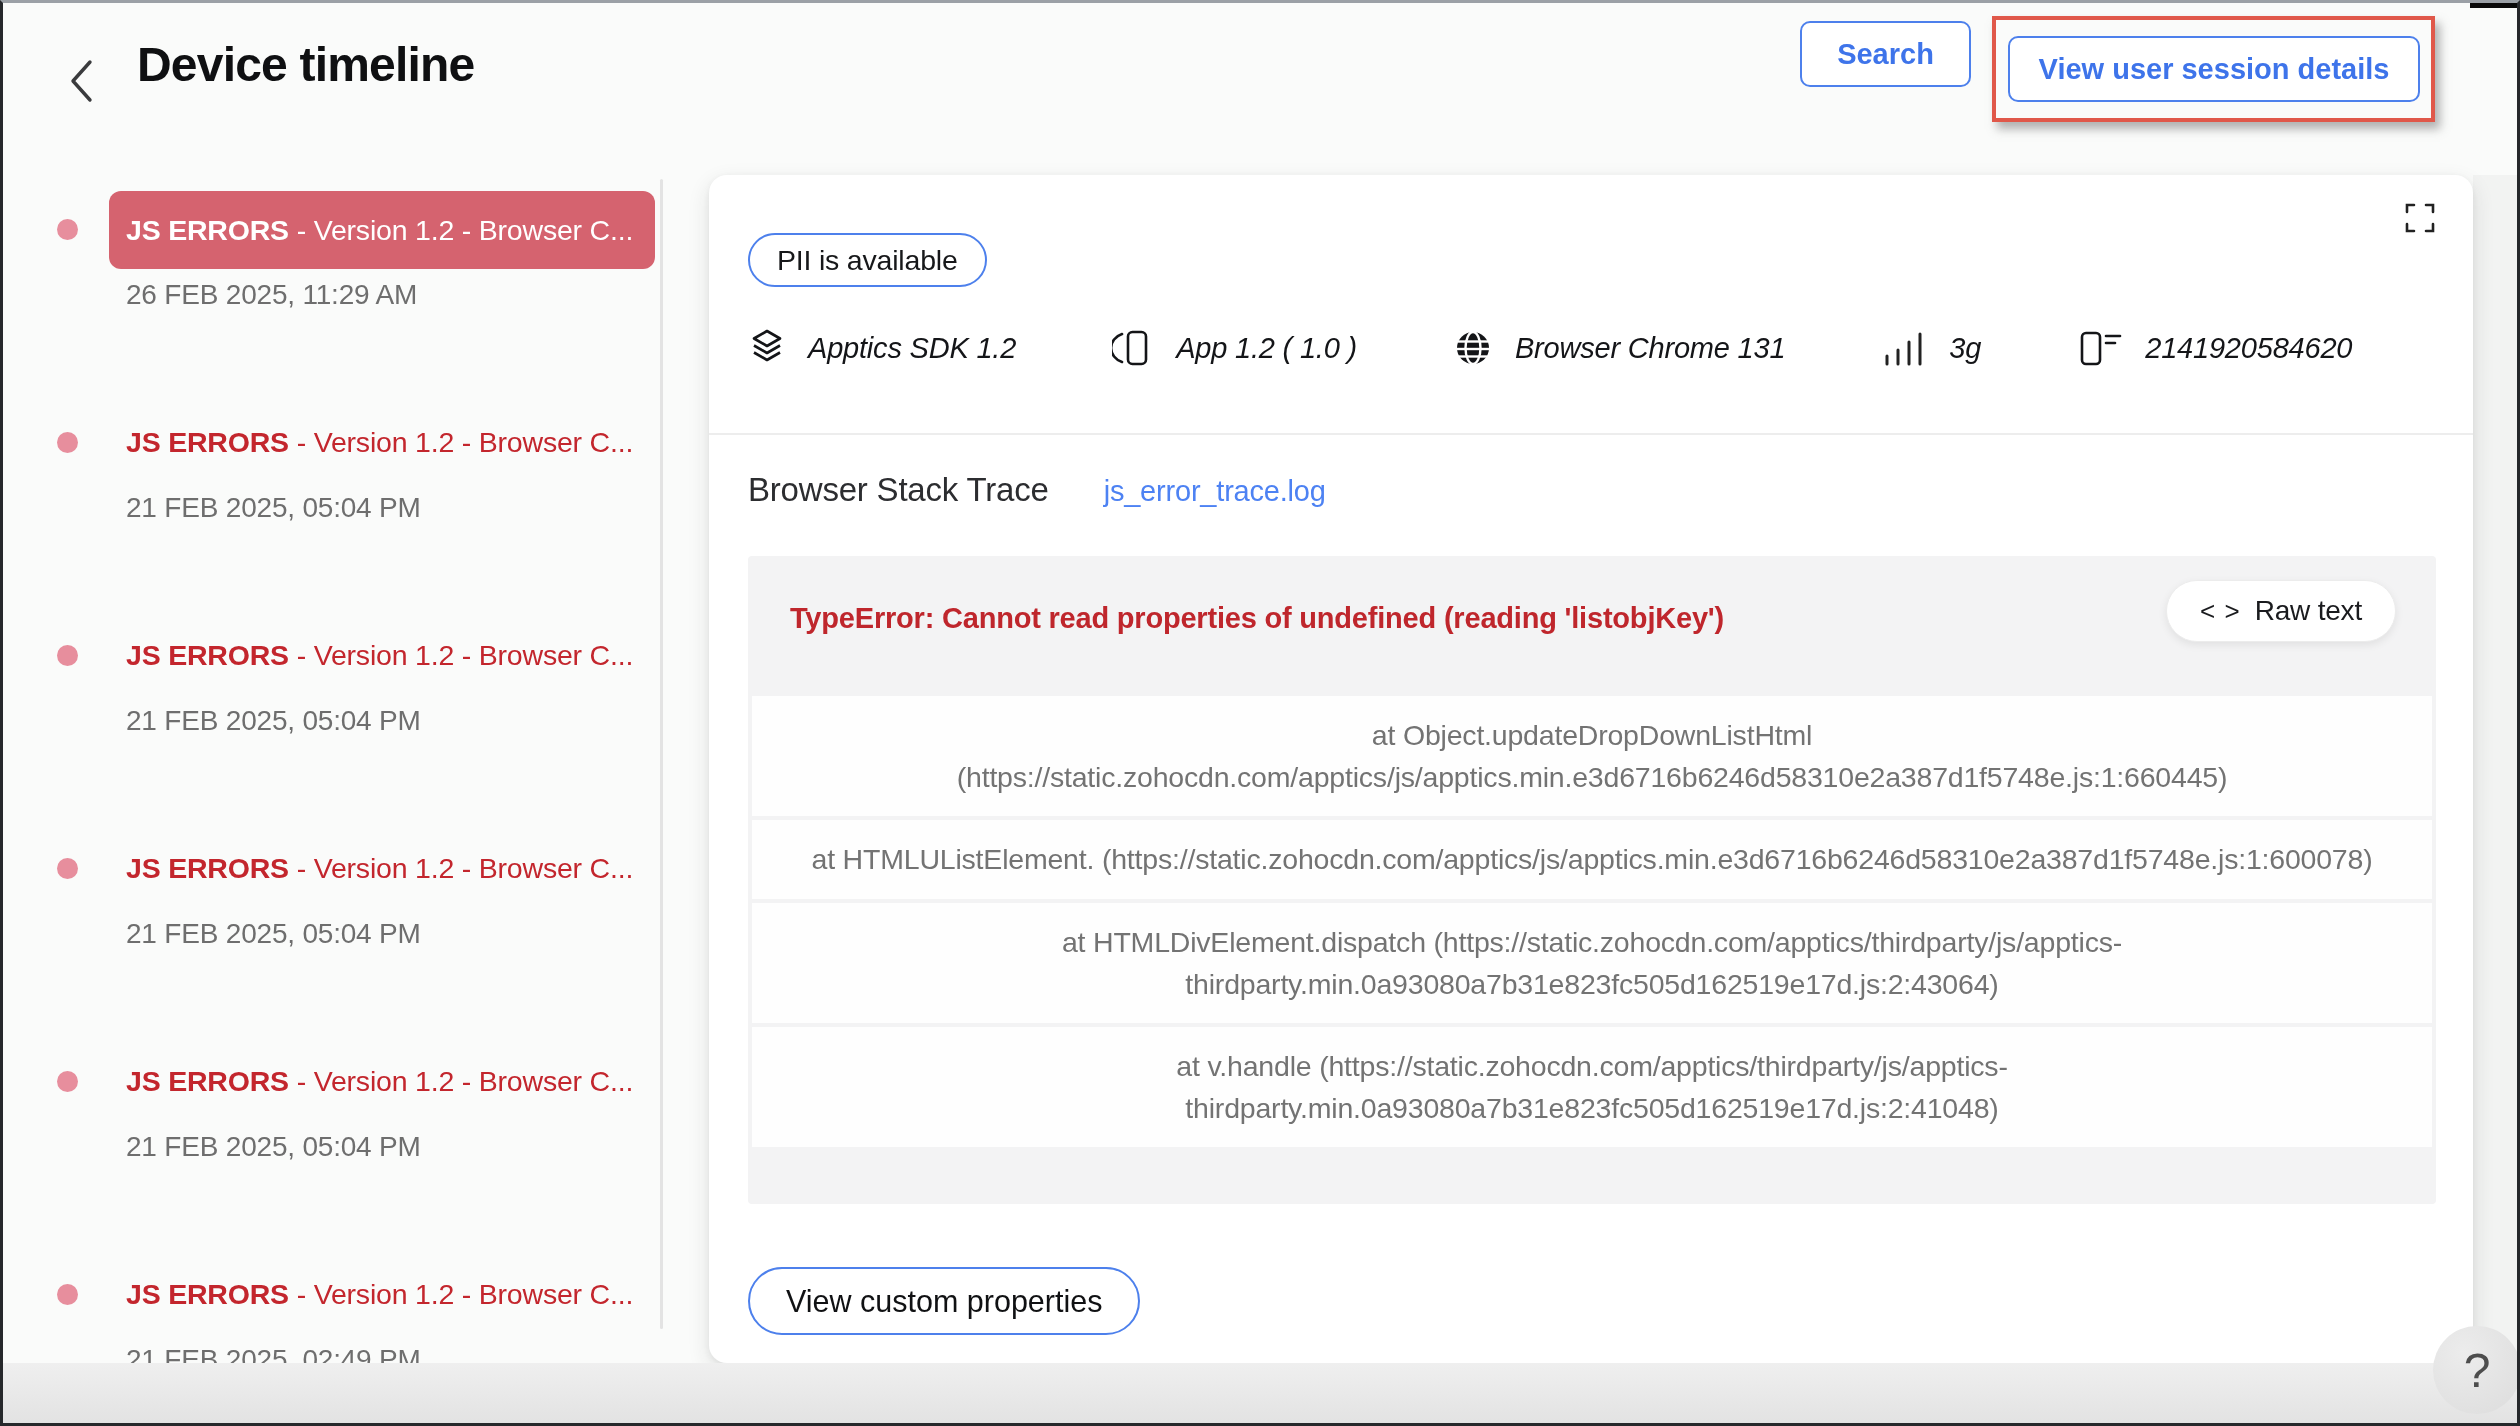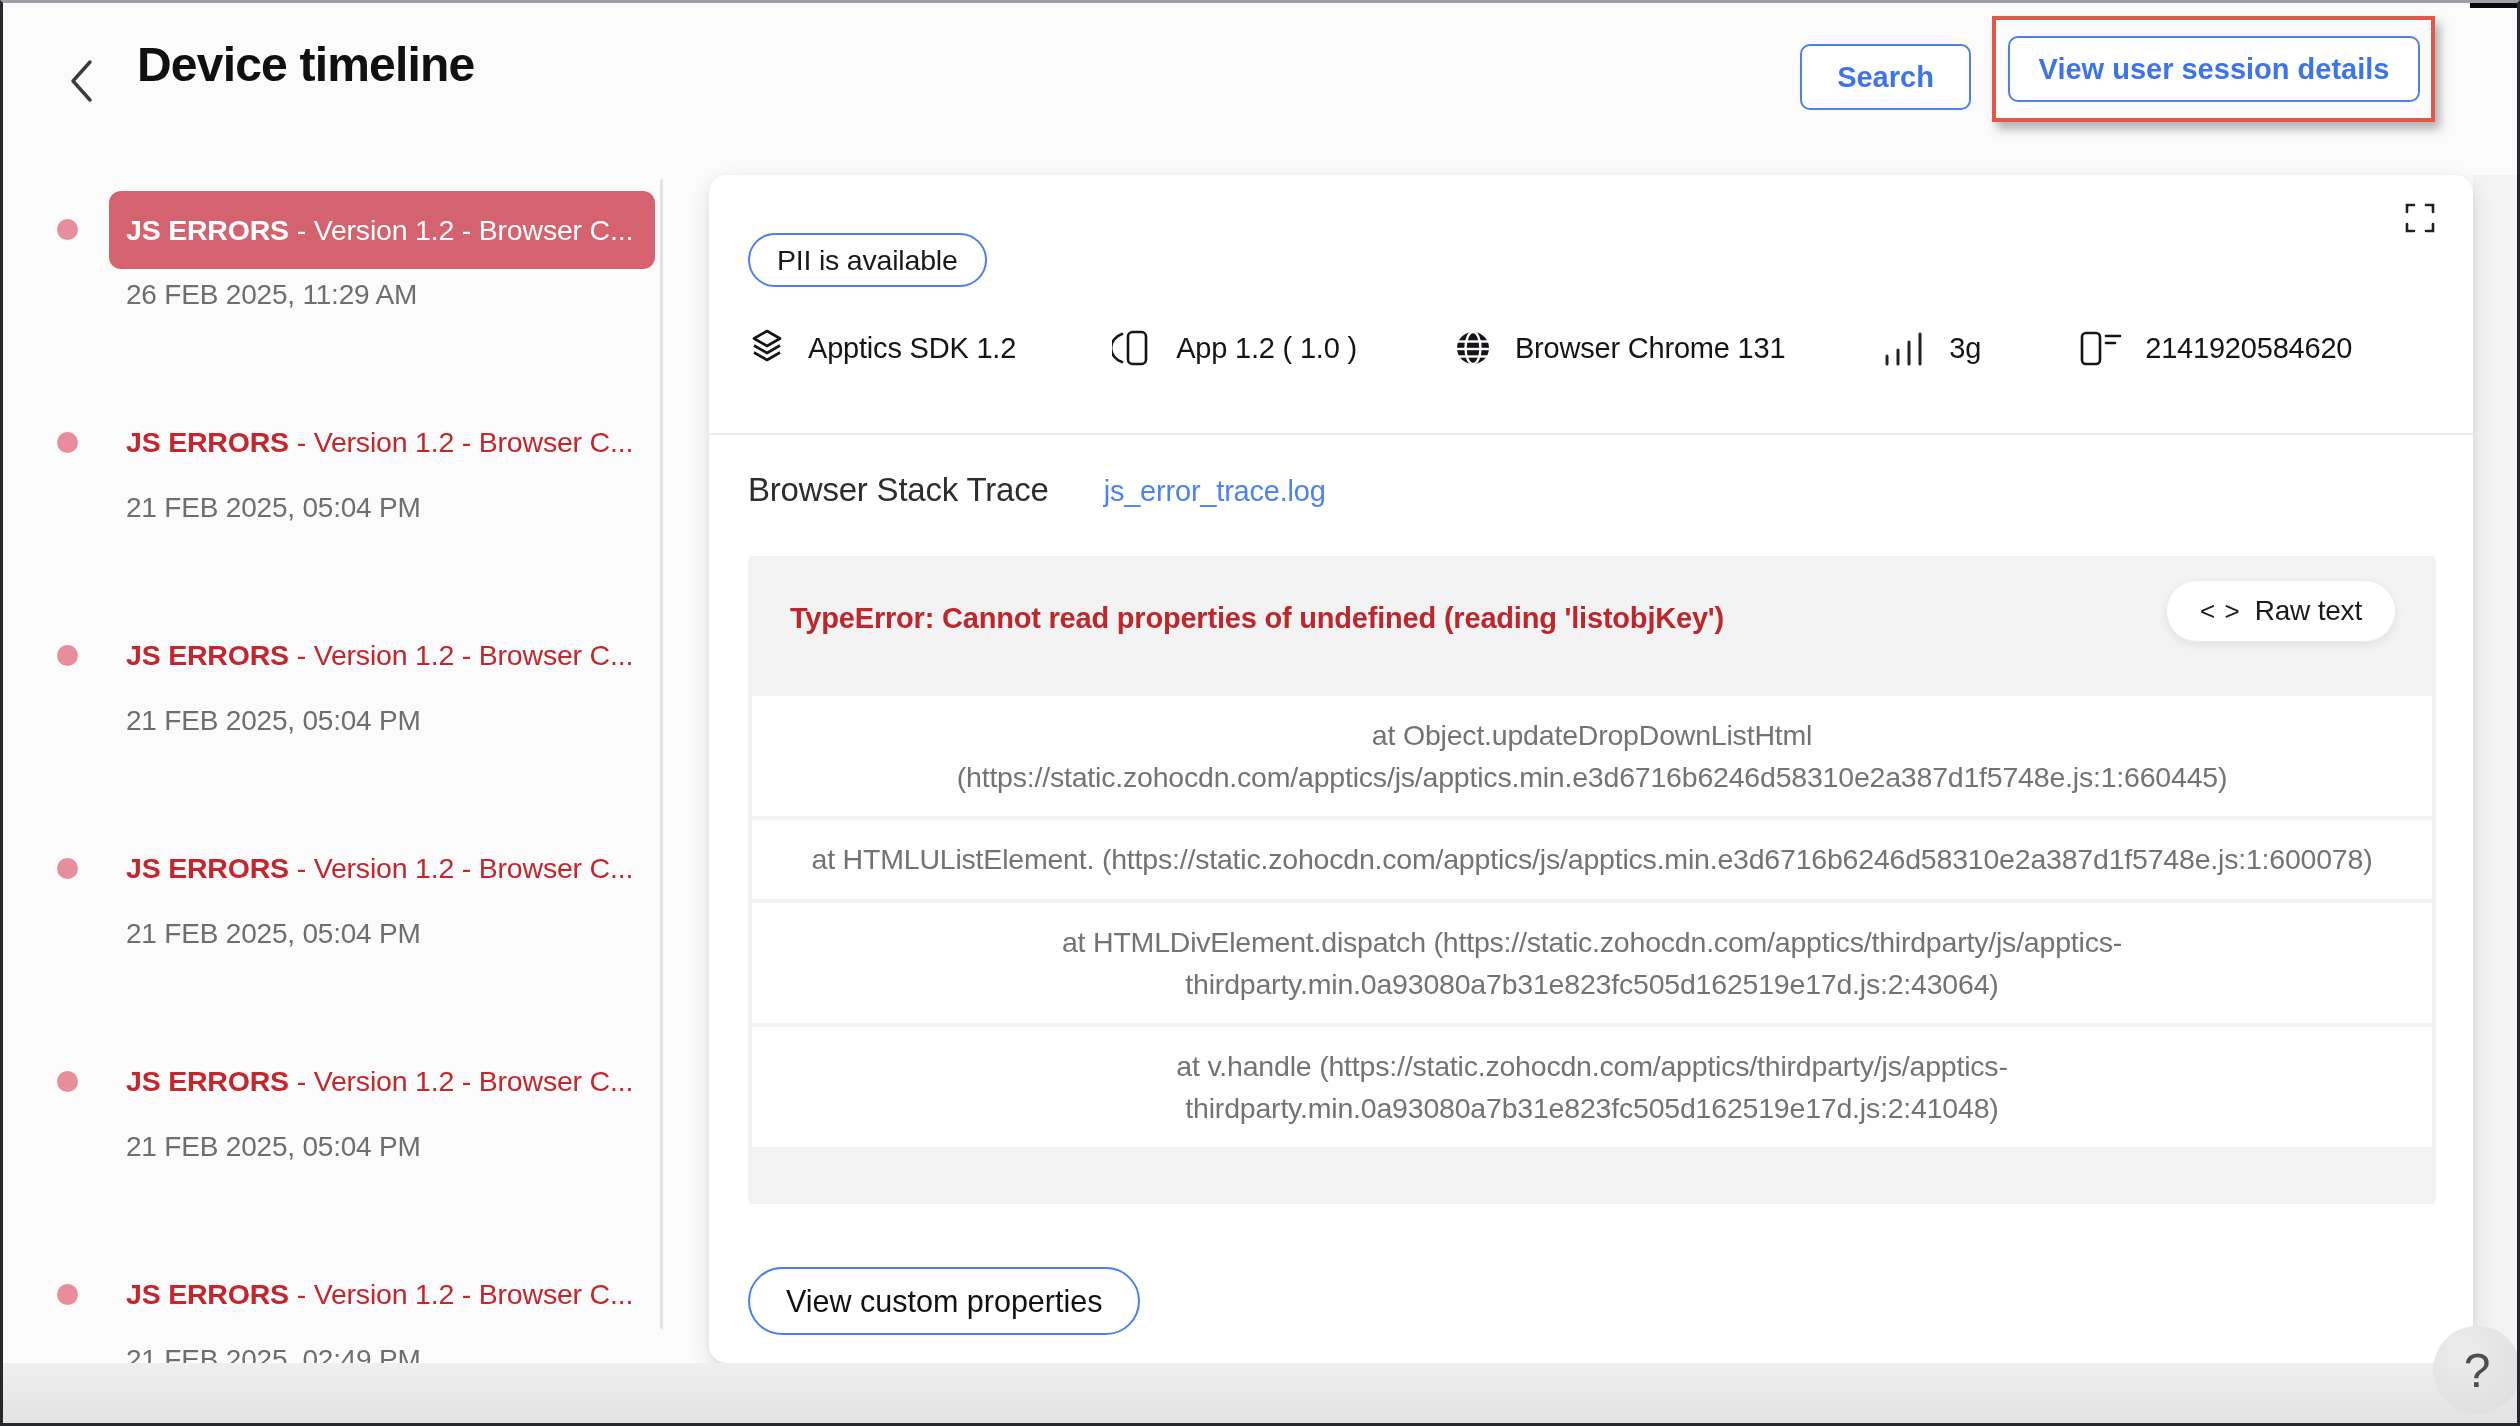--- a/index.html
+++ b/index.html
@@ -12,21 +12,21 @@
   .notch{position:absolute; top:-3px; right:-3px; width:50px; height:8px; background:#0a0a0a;}
   
   .back-btn{position:absolute; left:56px; top:50px; width:44px; height:56px; cursor:pointer; display:flex; align-items:center; justify-content:center;}
   .page-title{position:absolute; left:134px; top:34px; font-size:48px; font-weight:800; color:#0f1012; letter-spacing:-0.8px;}
   .btn-outline-blue{
     position:absolute; box-sizing:border-box; background:#fff;
     border:2px solid #4d80ec; border-radius:10px;
     color:#3e74ea; font-size:29px; font-weight:700;
     display:flex; align-items:center; justify-content:center; cursor:pointer;
   }
-  .search-btn{left:1797px; top:41px; width:171px; height:66px;}
+  .search-btn{left:1797px; top:18px; width:171px; height:66px;}
   .annotation{
     position:absolute; left:1989px; top:13px; width:443px; height:106px; box-sizing:border-box;
     border:4px solid #e0584a; background:transparent;
     box-shadow:5px 7px 9px rgba(105,105,105,0.50);
   }
   .session-btn{left:2005px; top:33px; width:412px; height:66px; z-index:3;}
   
   .tl-item{position:absolute; left:0; width:660px; height:170px;}
   .tl-dot{position:absolute; left:54px; top:28px; width:21px; height:21px; border-radius:50%; background:#e78e9d;}
   .tl-pill{
@@ -51,21 +51,21 @@
   .right-strip{position:absolute; left:2470px; top:172px; width:47px; height:1188px; background:#f2f3f2;}
   .bottom-strip{position:absolute; left:0; top:1360px; width:100%; height:63px; background:linear-gradient(#efefef,#e2e2e2);}
   .expand-btn{position:absolute; right:36px; top:26px; width:34px; height:34px; cursor:pointer;}
   .pii-pill{
     position:absolute; left:39px; top:58px; height:54px; box-sizing:border-box;
     border:2px solid #4d80ec; border-radius:28px; background:#fff;
     display:inline-flex; align-items:center; padding:0 27px;
     font-size:28.5px; color:#17181a;
   }
   .meta-row{position:absolute; left:39px; top:144px; right:60px; height:58px; display:flex; align-items:center; gap:96px;}
-  .meta-group{display:flex; align-items:center; gap:22px; white-space:nowrap;}
+  .meta-group{display:flex; align-items:center; gap:22px; white-space:nowrap;font-style:italic;}
   .meta-label{font-size:29px; color:#141518;}
   .card-divider{position:absolute; left:0; top:258px; width:100%; height:2px; background:#ededed;}
   .section-row{position:absolute; left:39px; top:296px; display:flex; align-items:baseline; gap:55px;justify-content:space-between;}
   .section-title{font-size:33px; color:#2c2d30; font-weight:500;}
   .log-link{font-size:29px; color:#4d82f3; cursor:pointer;}
   
   .trace-box{
     position:absolute; left:39px; top:381px; width:1688px; height:648px;
     background:#f3f3f4; border-radius:4px; box-sizing:border-box; overflow:hidden;
   }

